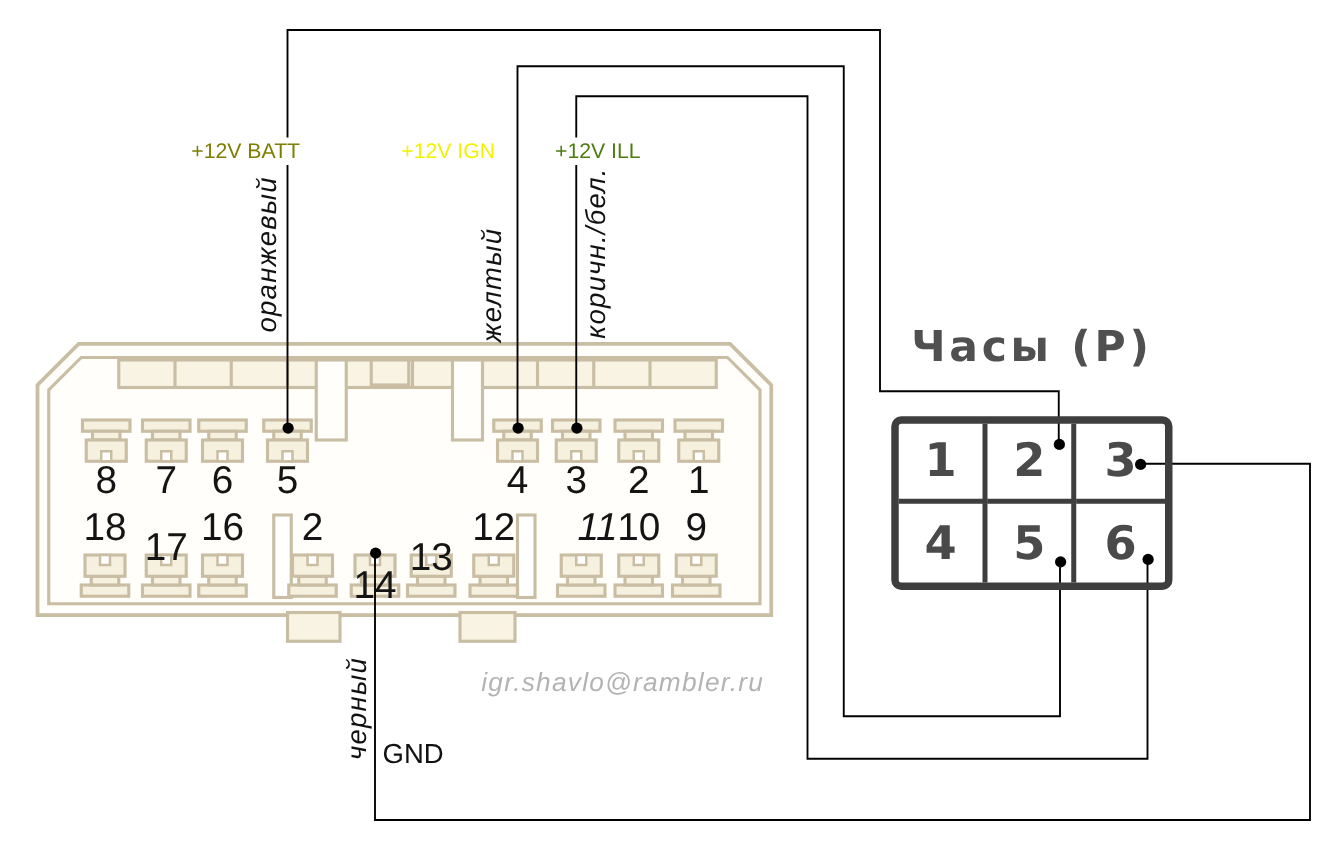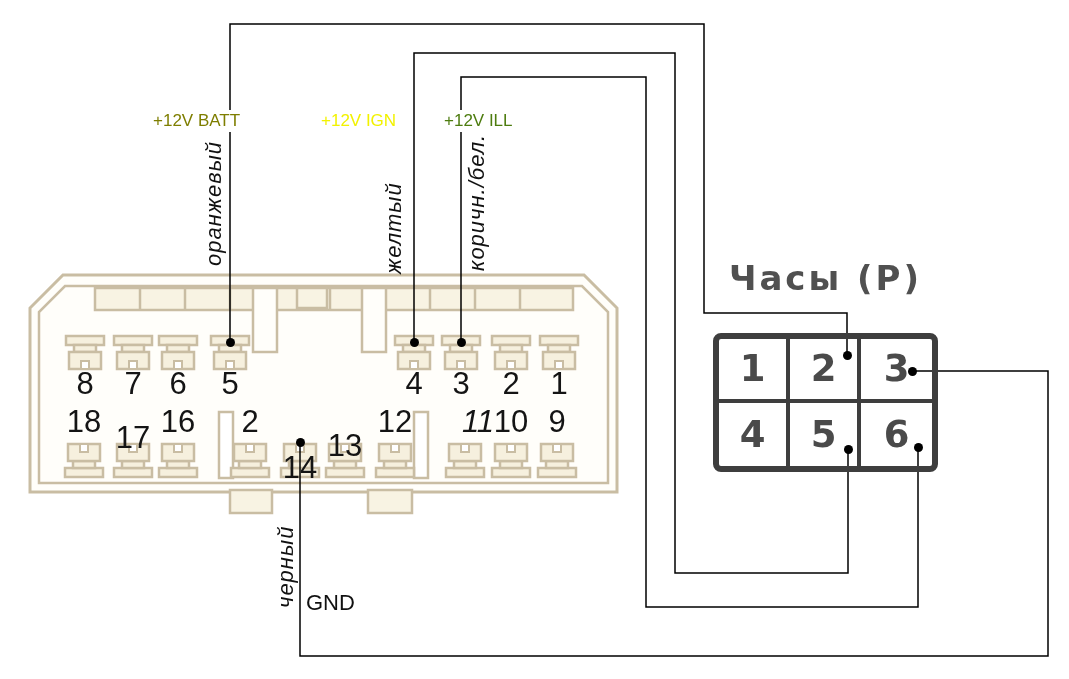--- a/index.html
+++ b/index.html
@@ -119,20 +119,21 @@
   <div class="lbl pwr pwr-batt" style="left:150px;top:110px;">+12V BATT</div>
   <div class="lbl pwr pwr-ign" style="left:318px;top:110px;">+12V IGN</div>
   <div class="lbl pwr pwr-ill" style="left:441px;top:110px;">+12V ILL</div>
 
   <div class="lbl vlabel" style="left:202px;top:266px;">оранжевый</div>
   <div class="lbl vlabel" style="left:382px;top:274px;">желтый</div>
   <div class="lbl vlabel" style="left:465px;top:271px;">коричн./бел.</div>
   <div class="lbl vlabel" style="left:274px;top:608px;">черный</div>
 
   <div class="lbl gnd" style="left:306px;top:590px;">GND</div>
+  <div class="lbl watermark" style="left:385px;top:535px;">igr.shavlo@rambler.ru</div>
 
   <div class="pin-num" style="left:63px;top:369px;">8</div>
   <div class="pin-num" style="left:111px;top:369px;">7</div>
   <div class="pin-num" style="left:156px;top:369px;">6</div>
   <div class="pin-num" style="left:208px;top:369px;">5</div>
   <div class="pin-num" style="left:392px;top:369px;">4</div>
   <div class="pin-num" style="left:439px;top:369px;">3</div>
   <div class="pin-num" style="left:489px;top:369px;">2</div>
   <div class="pin-num" style="left:537px;top:369px;">1</div>
 

